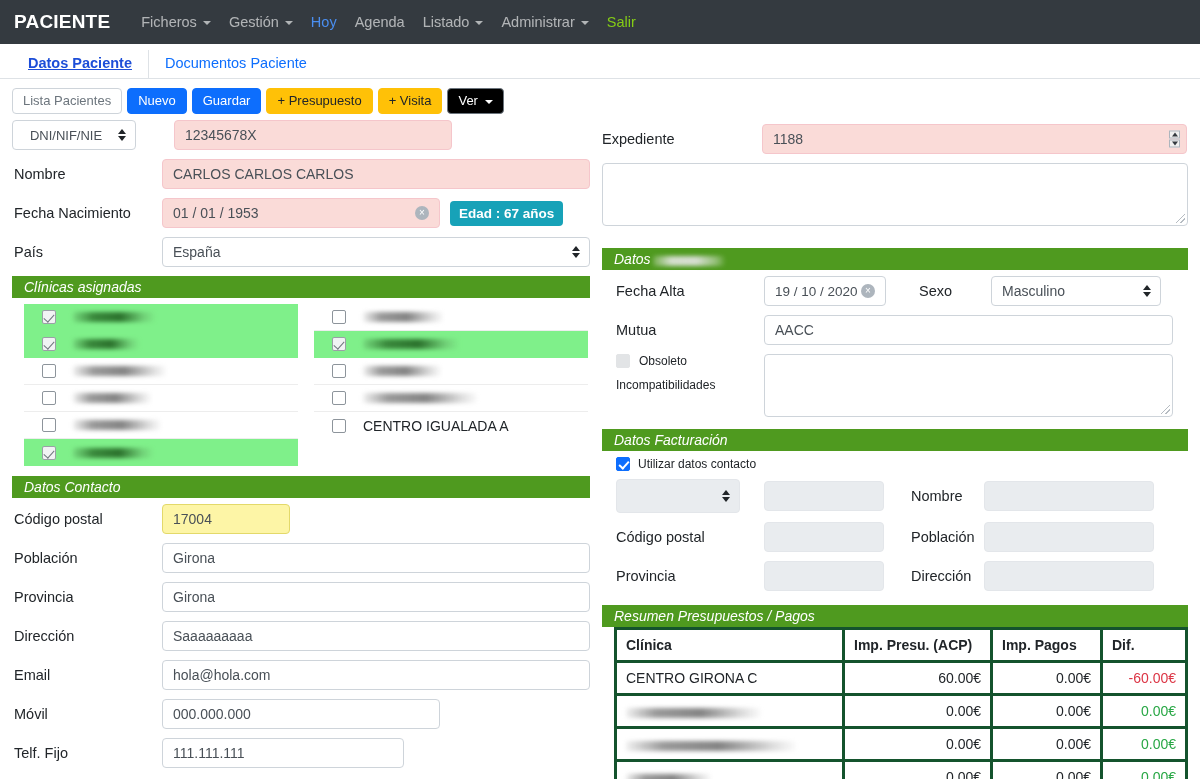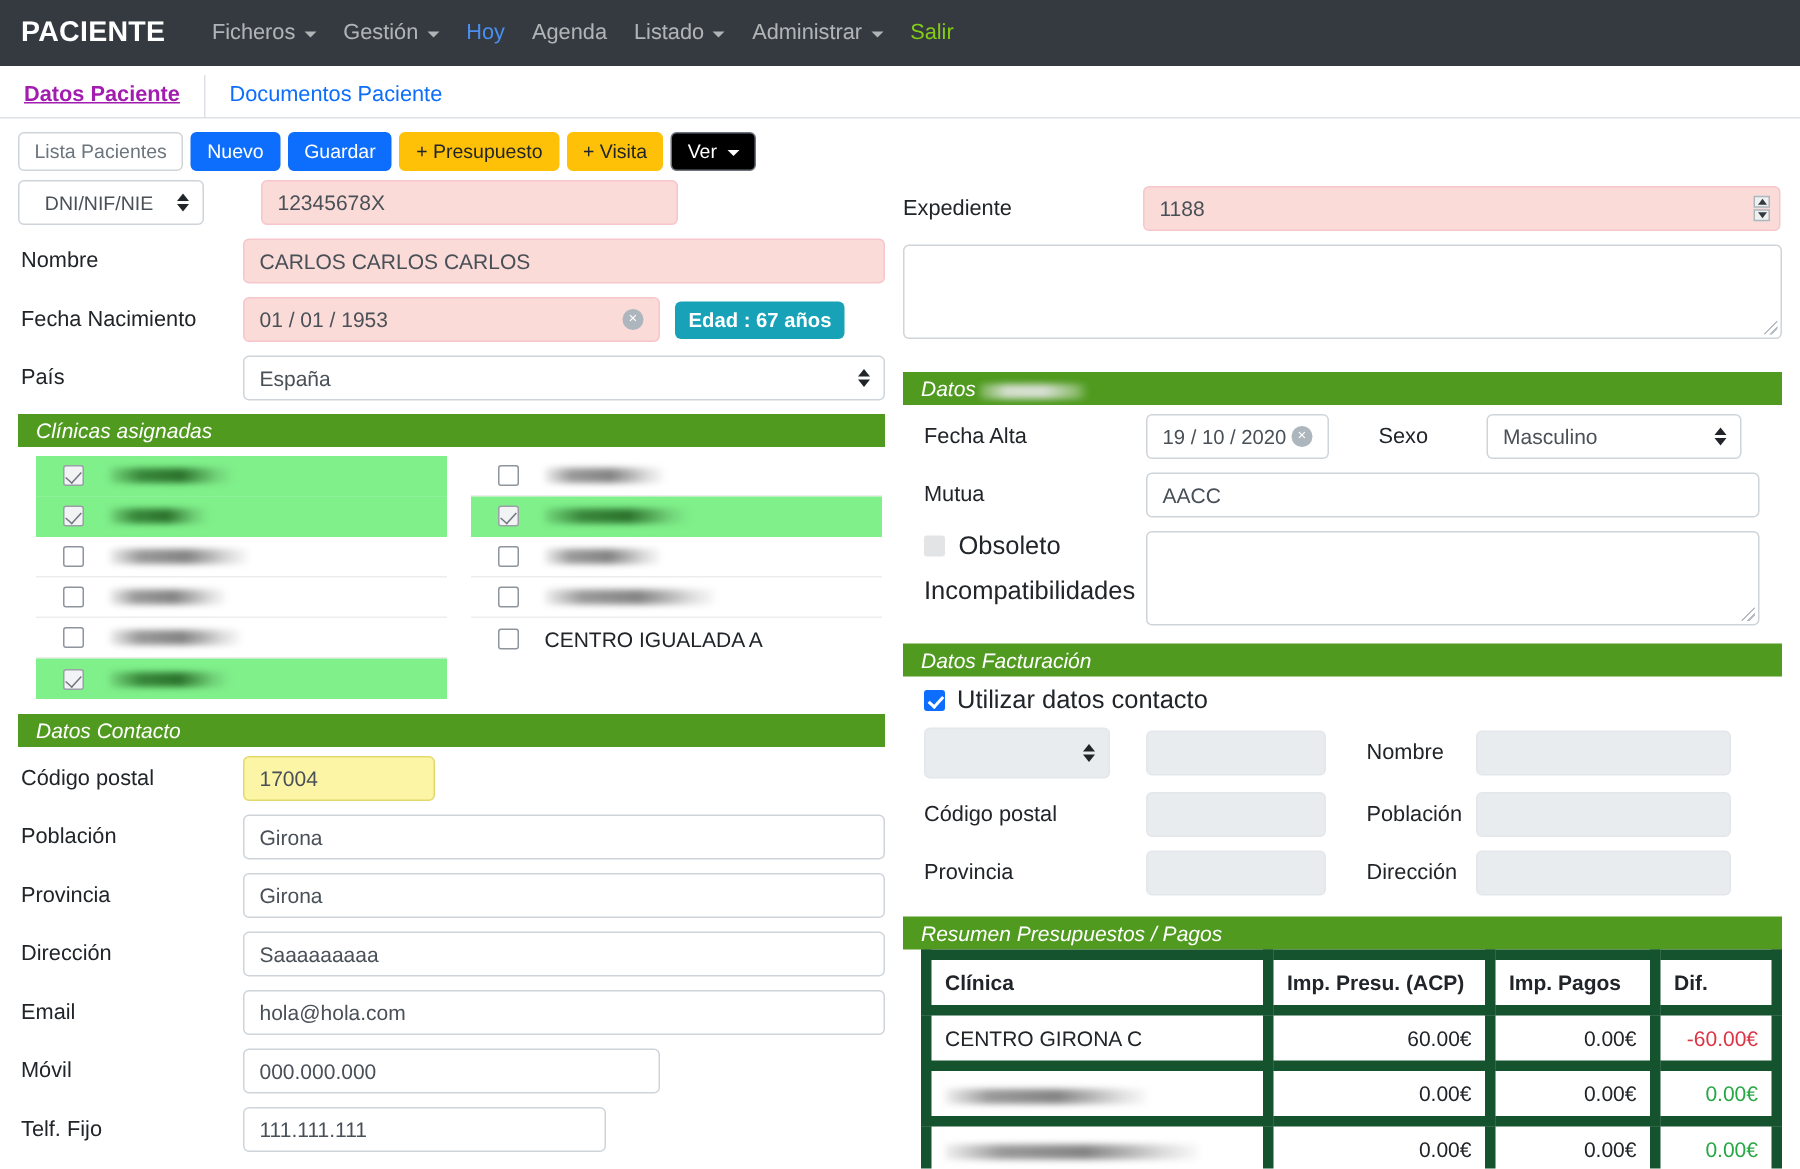--- a/index.html
+++ b/index.html
@@ -62,26 +62,26 @@
     padding-left: 14px;
     gap: 0;
   }
   .tab {
     font-size: 14.5px;
     padding: 5px 16px 7px 16px;
     cursor: pointer;
     color: #0d6efd;
   }
   .tab.active {
-    color: #a21caf;
+    color: #1d4ed8;
     font-weight: bold;
     text-decoration: underline;
     border-right: 1px solid #dee2e6;
     padding-left: 2px;
-    margin-left: 0;
+    margin-left: 12px;
   }
 
   
   .toolbar {
     display: flex;
     gap: 5px;
     padding: 9px 0 6px 12px;
   }
   .btn {
     font-size: 13px;
@@ -286,29 +286,29 @@
 
   
   .tbl {
     width: 100%;
     border-collapse: collapse;
     font-size: 14px;
     margin-left: 12px;
     width: calc(100% - 12px);
   }
   .tbl th, .tbl td {
-    border: 7px solid #14532d;
+    border: 3px solid #14532d;
     padding: 7px 9px;
   }
   .tbl th { font-weight: bold; text-align: left; }
   .tbl td.num { text-align: right; }
   .tbl td.neg { color: #dc3545; text-align: right; }
   .tbl td.pos { color: #28a745; text-align: right; }
 
-  .small-label { font-size: 17px; }
+  .small-label { font-size: 12px; }
   .billrow { display: flex; align-items: center; margin-bottom: 9px; }
 </style>
 </head>
 <body>
 
 <div class="page">
 
   <div class="navbar">
     <div class="brand">PACIENTE</div>
     <div class="nav-item">

